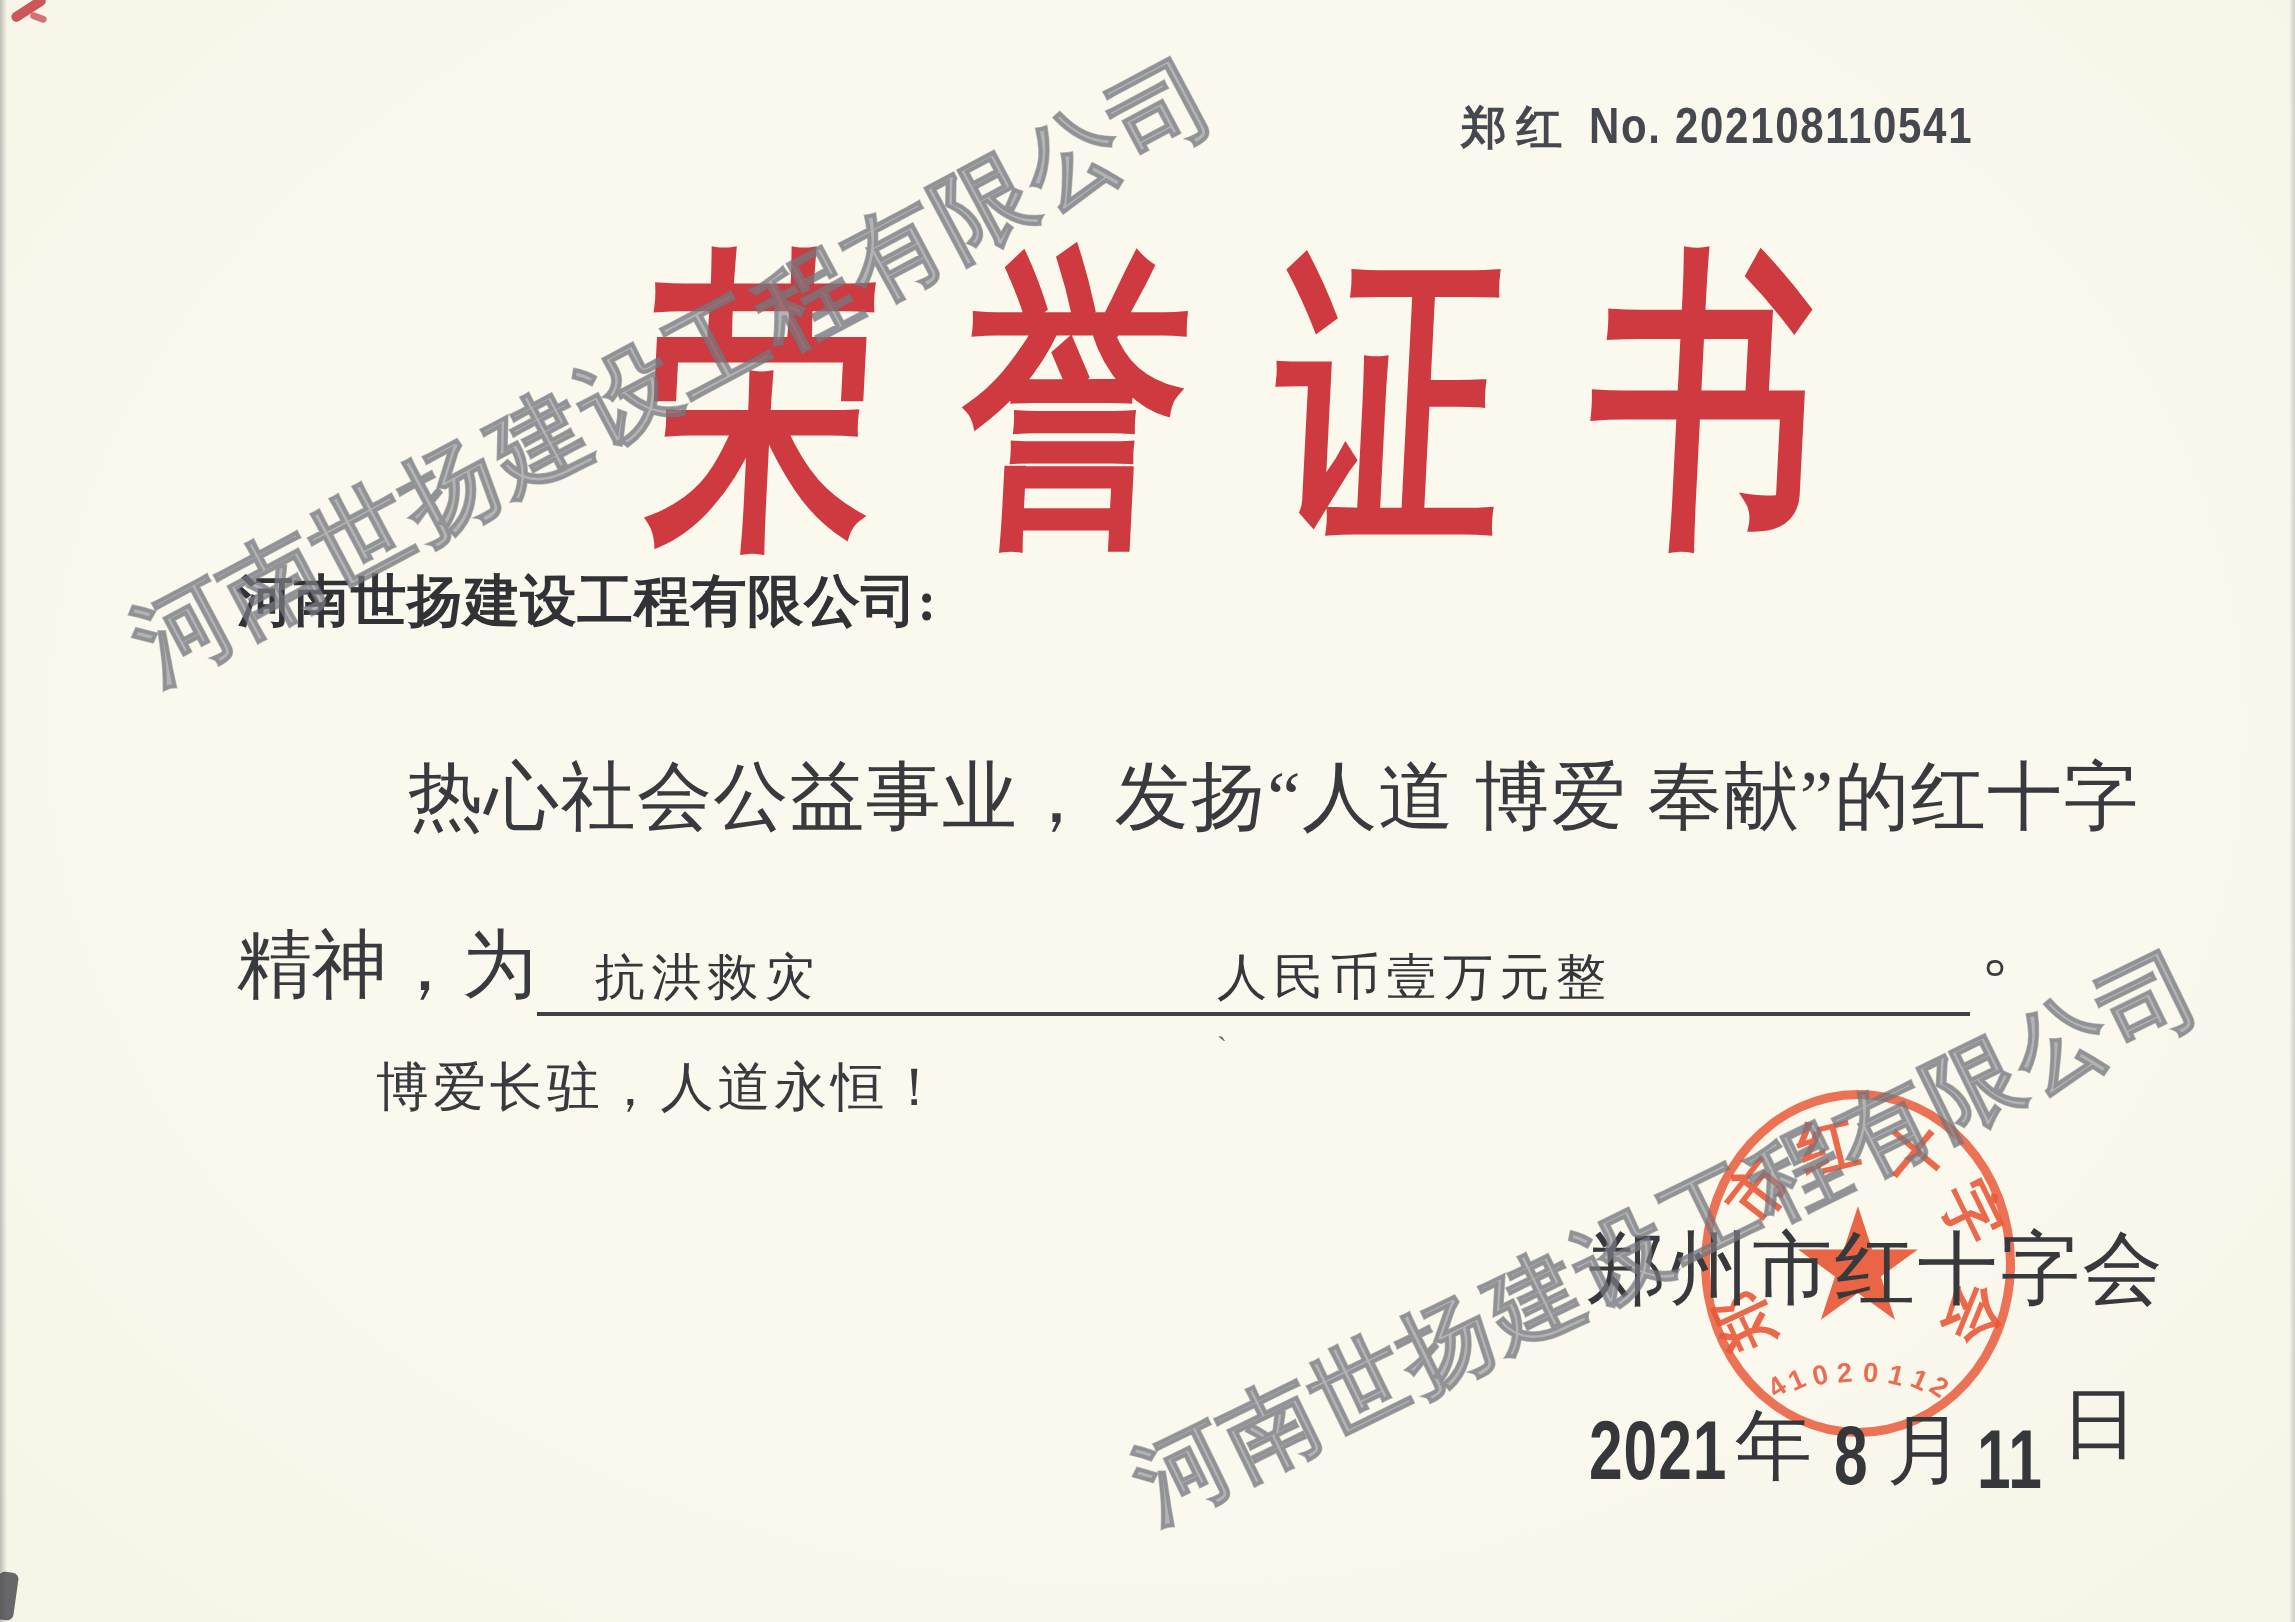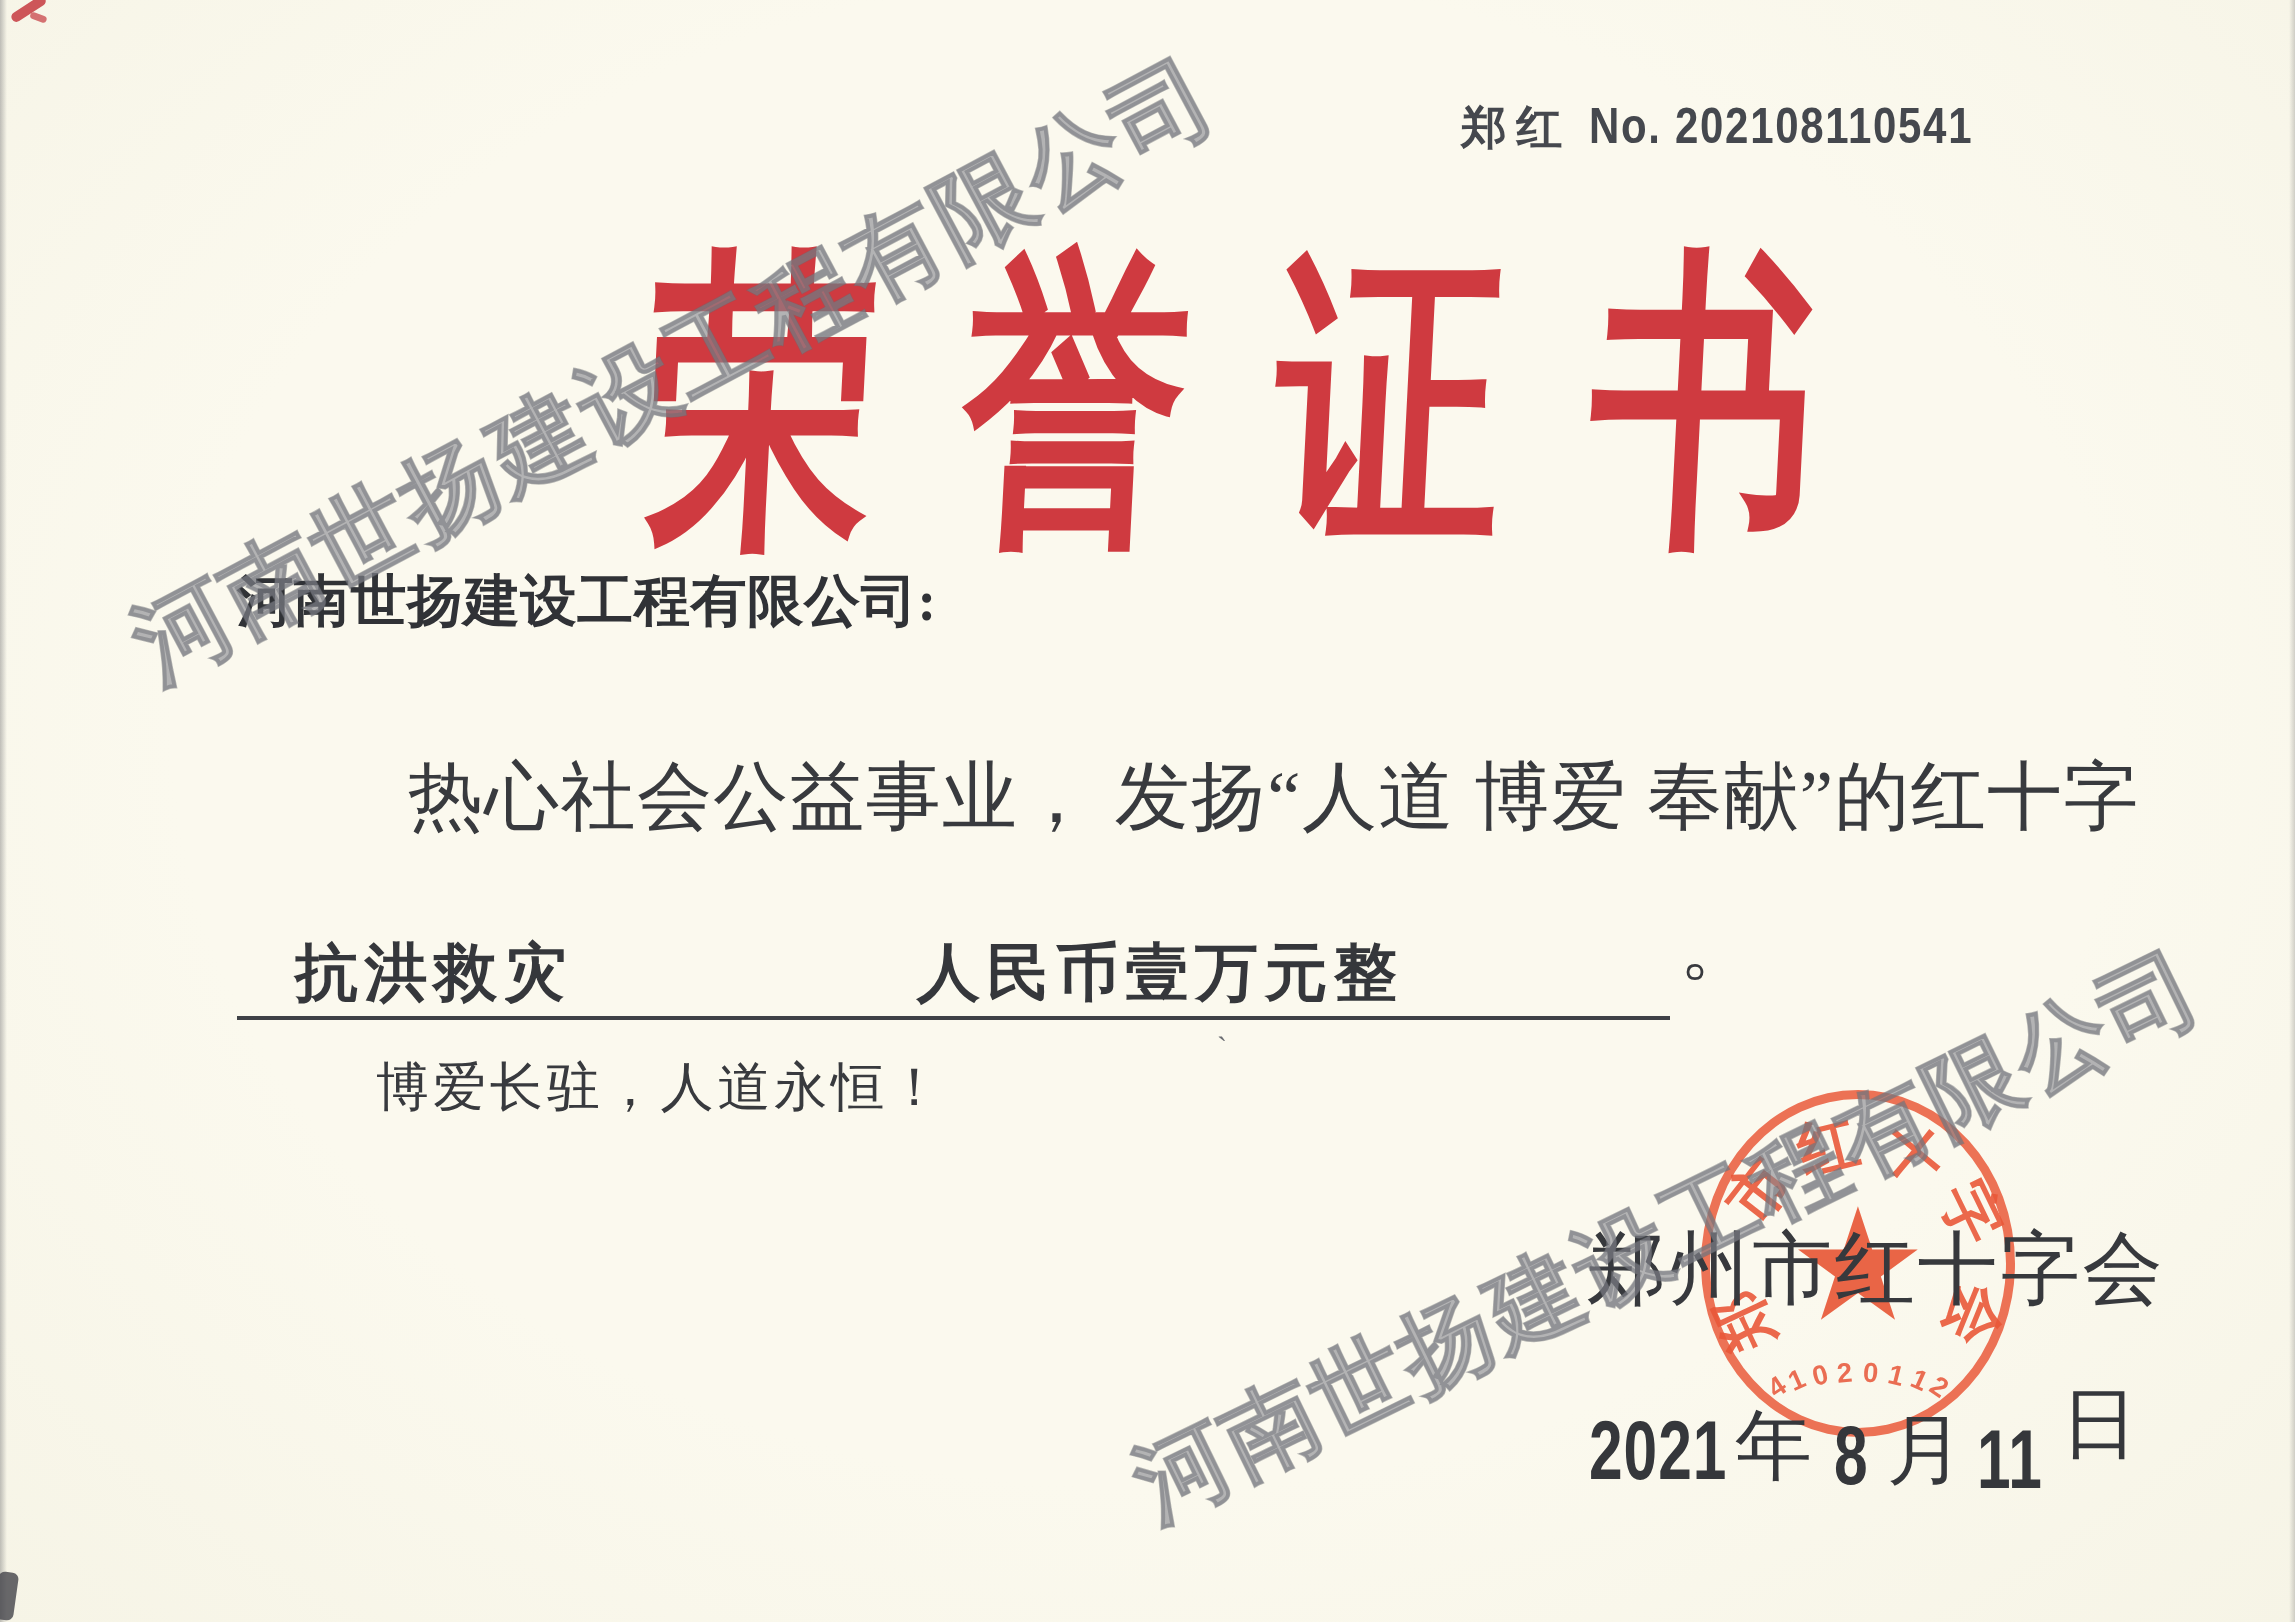--- a/index.html
+++ b/index.html
@@ -41,21 +41,21 @@
     color:#303236;letter-spacing:0.7px;white-space:nowrap;}
 
   
   .line1{position:absolute;left:364px;top:747px;font-size:75px;letter-spacing:1.3px;
     color:#383a3e;white-space:nowrap;margin-left:44px;}
   .line2{position:absolute;left:237px;top:906px;display:flex;align-items:flex-end;
     font-size:75px;color:#383a3e;white-space:nowrap;}
   .blank{border-bottom:4.6px solid #3f4146;display:inline-block;}
   .blank.purpose{width:618px;padding-left:58px;box-sizing:border-box;}
   .blank.amount{width:815px;padding-left:62px;box-sizing:border-box;margin-top:20px;}
-  .fill-in{font-weight:700;font-size:63px;letter-spacing:6.5px;color:#35373b;}
+  .fill-in{font-weight:400;font-size:50px;letter-spacing:6.5px;color:#35373b;}
   .period{margin-left:9.2px;transform:translateY(-22px);}
   .stray{position:absolute;left:1217px;top:1008px;font-size:30px;color:#6b6d72;}
   .line3{position:absolute;left:376px;top:1052px;font-size:53px;letter-spacing:3.9px;
     color:#383a3e;white-space:nowrap;}
 
   
   .signature{position:absolute;left:1587px;top:1216px;font-size:80px;letter-spacing:2.6px;
     color:#37393d;white-space:nowrap;z-index:3;}
   .date-part{position:absolute;color:#35373b;z-index:3;white-space:nowrap;}
   .d-num{font-family:"Liberation Sans","DejaVu Sans",sans-serif;font-size:84px;font-weight:700;
@@ -119,20 +119,21 @@
     <span>誉</span>
     <span>证</span>
     <span>书</span>
   </div>
 
   <div class="recipient">河南世扬建设工程有限公司:</div>
 
   <div class="line1">热心社会公益事业， 发扬“人道 博爱 奉献”的红十字</div>
 
   <div class="line2">
+    <span>精神，为</span>
     <span class="blank purpose"><span class="fill-in">抗洪救灾</span></span>
     <span class="blank amount"><span class="fill-in">人民币壹万元整</span></span>
     <span class="period">。</span>
   </div>
   <div class="stray">ˏ</div>
 
   <div class="line3">博爱长驻，人道永恒！</div>
 
   <div class="seal">
     <div class="seal-ring"></div>

